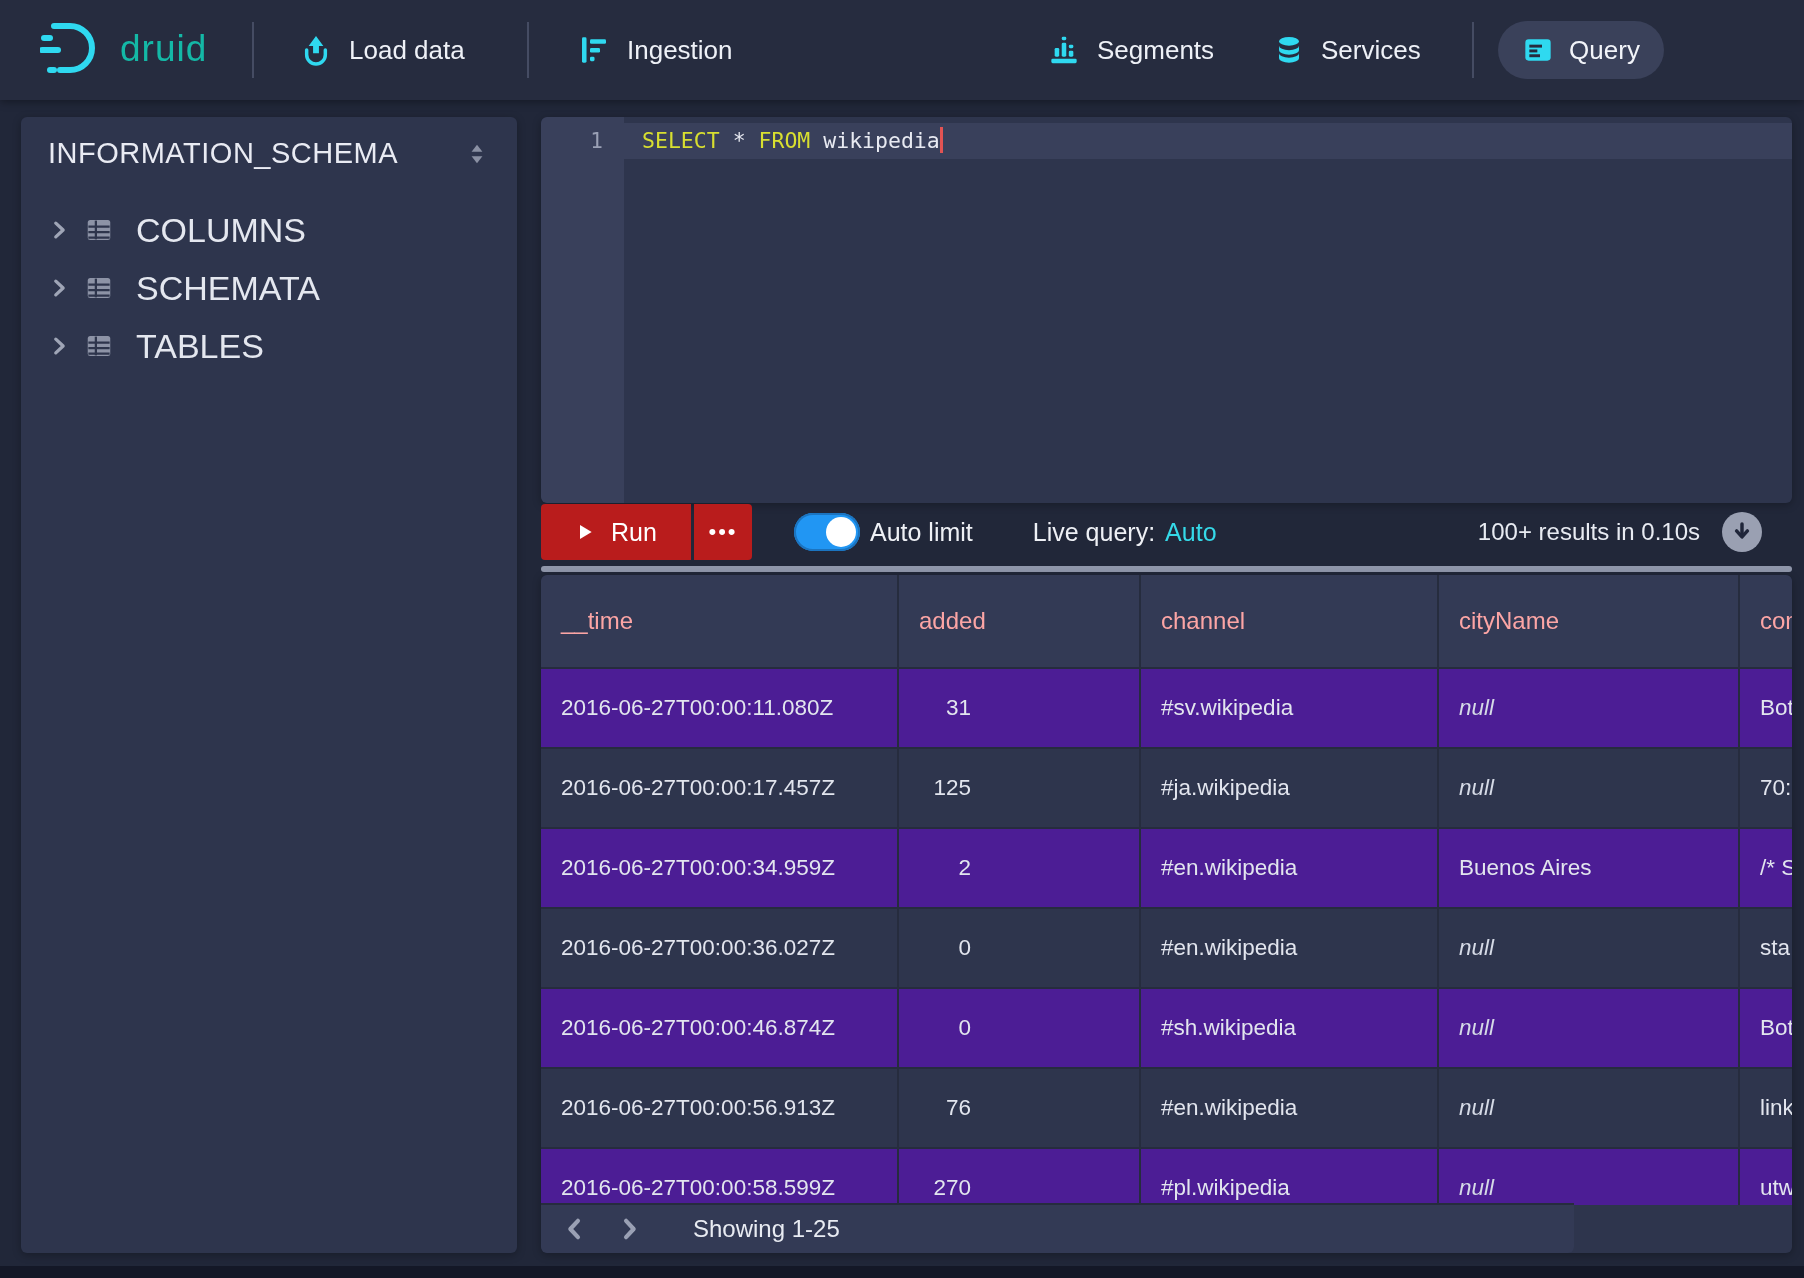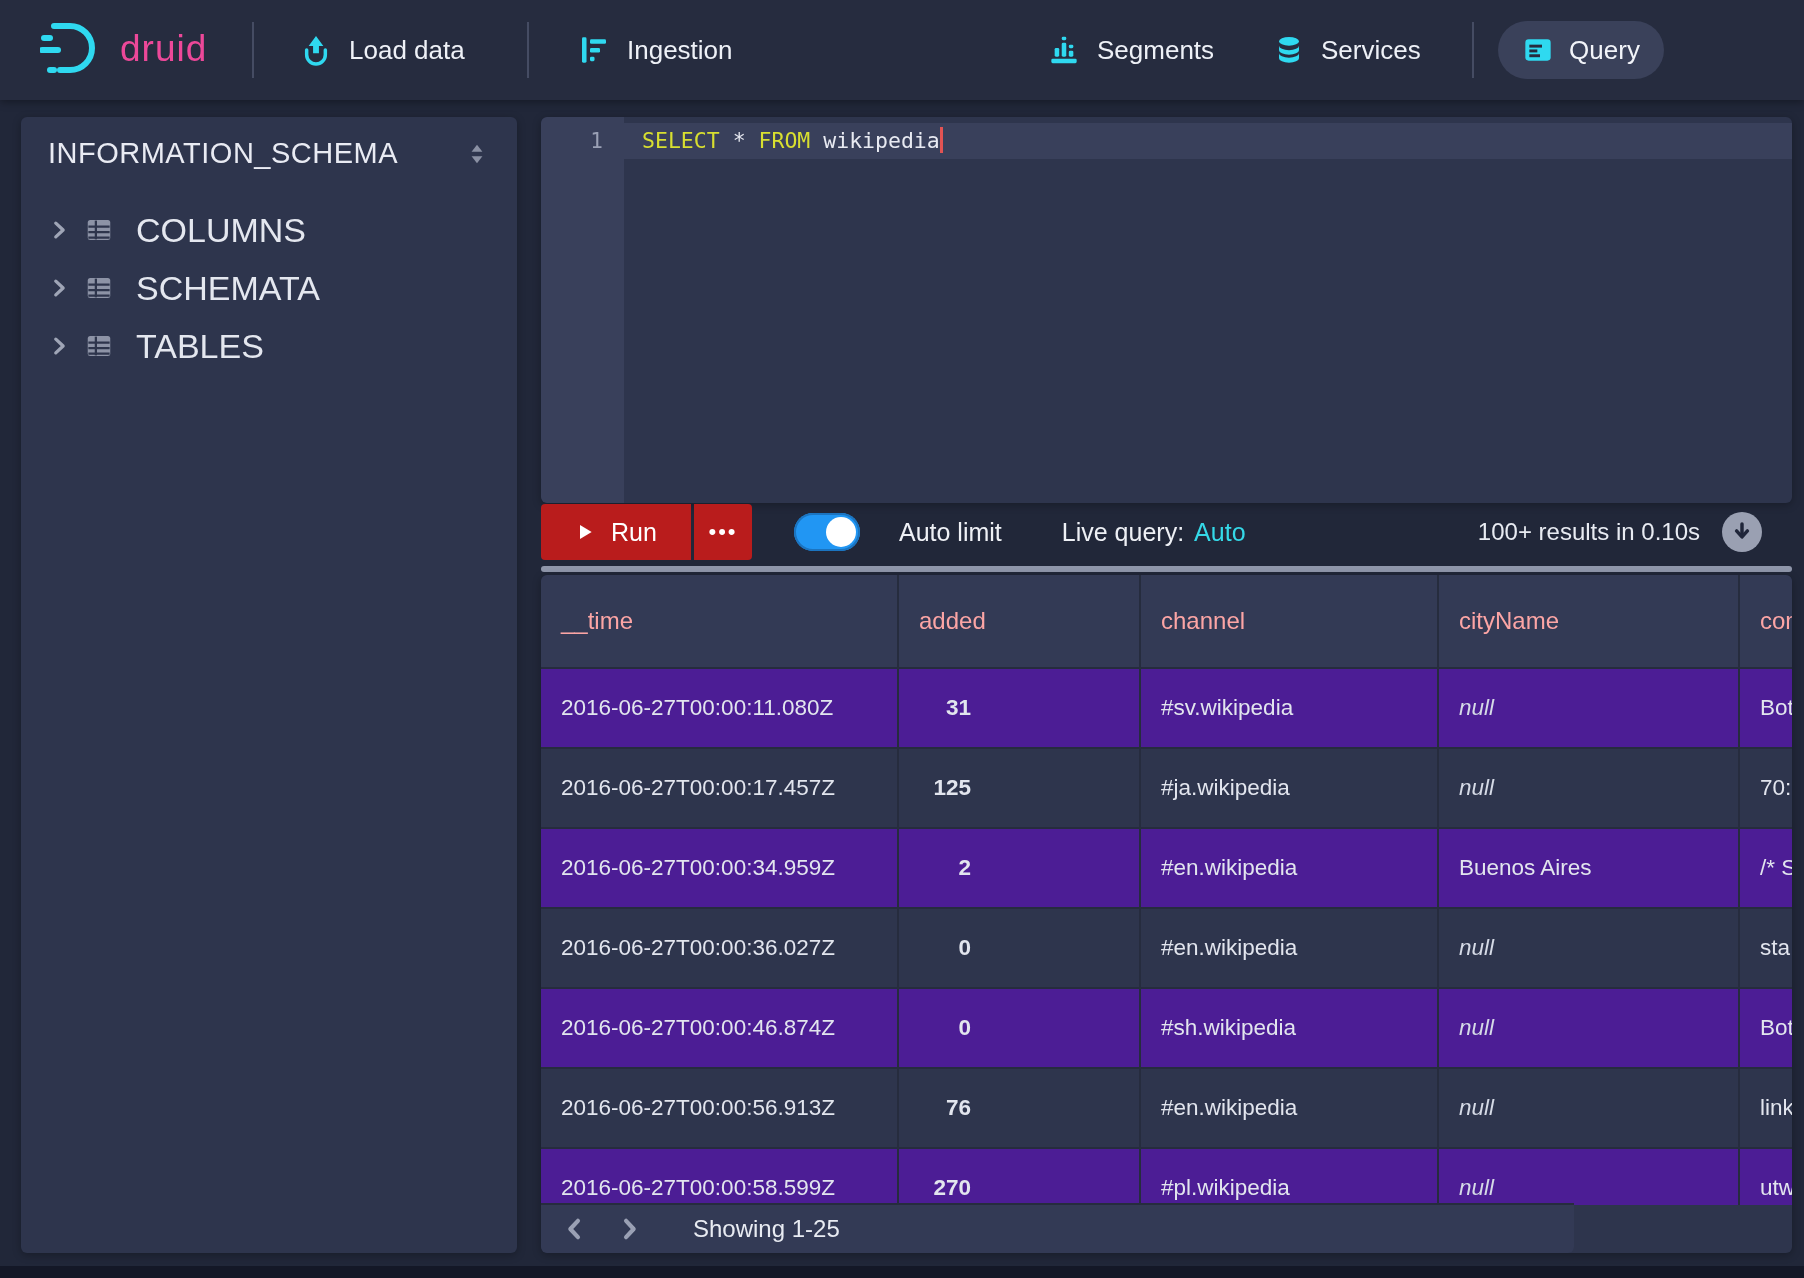--- a/index.html
+++ b/index.html
@@ -9,21 +9,21 @@
     font-family:"Liberation Sans",sans-serif;
     -webkit-font-smoothing:antialiased;
     color:#e6e9f1;
   }
   svg{display:block;}
 
   
   .navbar{position:absolute;left:0;top:0;width:1804px;height:100px;background:#262c3f;
           box-shadow:0 2px 8px rgba(0,0,0,.35);z-index:5;}
   .logo{position:absolute;left:40px;top:18px;display:flex;align-items:center;cursor:pointer;}
-  .logo-text{color:#ec4899;font-size:37px;font-weight:500;letter-spacing:1px;margin-left:16px;}
+  .logo-text{color:#14b8a6;font-size:37px;font-weight:500;letter-spacing:1px;margin-left:16px;}
   .nav-sep{position:absolute;top:22px;width:2px;height:56px;background:#454c63;}
   .nav-item{position:absolute;top:0;height:100px;display:flex;align-items:center;gap:17px;
             color:#eef1f7;font-size:26px;cursor:pointer;}
   .nav-pill{position:absolute;left:1498px;top:21px;width:166px;height:58px;border-radius:29px;
             background:#3a415a;display:flex;align-items:center;justify-content:center;gap:15px;
             color:#f2f4f9;font-size:26px;cursor:pointer;}
 
   
   .panel{position:absolute;background:#2e354d;border-radius:6px;box-shadow:0 2px 8px rgba(0,0,0,.28);}
 
@@ -50,21 +50,21 @@
 
   
   .runbar{position:absolute;left:541px;top:500px;width:1251px;height:64px;display:flex;align-items:center;}
   .btn{height:56px;background:#b91c1c;color:#fff;display:flex;align-items:center;justify-content:center;
        cursor:pointer;font-size:25px;}
   .btn-run{width:150px;border-radius:4px 0 0 4px;gap:16px;}
   .btn-more{width:58px;border-radius:0 4px 4px 0;margin-left:3px;font-size:22px;letter-spacing:2px;}
   .switch{width:66px;height:38px;border-radius:19px;background:#2196f3;position:relative;
           margin-left:42px;cursor:pointer;box-shadow:inset 0 0 0 2px #1b74c0;}
   .knob{position:absolute;right:4px;top:4px;width:30px;height:30px;border-radius:50%;background:#fff;}
-  .runbar-label{font-size:25px;color:#eef0f5;margin-left:39px;}
+  .runbar-label{font-size:25px;color:#eef0f5;margin-left:10px;}
   .live-query{margin-left:60px;}
   .live-auto{color:#35d9e8;cursor:pointer;}
   .results-summary{position:absolute;right:92px;font-size:24px;color:#e8ebf2;white-space:nowrap;}
   .dl{position:absolute;right:30px;width:40px;height:40px;border-radius:50%;background:#9aa0b2;
       display:flex;align-items:center;justify-content:center;cursor:pointer;}
   .hscroll{position:absolute;left:541px;top:566px;width:1251px;height:6px;border-radius:3px;
            background:#8f96aa;cursor:grab;}
 
   
   .results{left:541px;top:575px;width:1251px;height:678px;overflow:hidden;}
@@ -73,21 +73,21 @@
   .th{border-right:2px solid #262c3e;display:flex;align-items:center;padding-left:20px;
       font-size:24px;color:#fca5a5;cursor:pointer;overflow:hidden;white-space:nowrap;}
   .th:last-child{border-right:none;}
   .rows{position:absolute;left:0;top:92px;width:1251px;height:538px;overflow:hidden;}
   .drow{height:78px;border-top:2px solid #262c3e;cursor:pointer;}
   .drow.odd{background:#4c1d95;}
   .drow.even{background:#2e354d;}
   .td{border-right:2px solid #262c3e;display:flex;align-items:center;padding-left:20px;
       font-size:22.5px;color:#e2e5ee;overflow:hidden;white-space:nowrap;}
   .td:last-child{border-right:none;}
-  .td.num{justify-content:flex-end;padding-left:16px;padding-right:168px;font-weight:bold;}
+  .td.num{justify-content:flex-end;padding-left:16px;padding-right:168px;}
   .td .null-val{font-style:italic;color:#d5dae6;}
   .tfoot{position:absolute;left:0;bottom:0;width:1033px;height:48px;background:#333a55;
          border-top:2px solid #262c3e;border-radius:0 0 6px 6px;display:flex;align-items:center;}
   .pg-btn{width:44px;height:44px;display:flex;align-items:center;justify-content:center;cursor:pointer;}
   .showing{font-size:24px;color:#e8ebf2;margin-left:42px;}
 
   .bottom-strip{position:absolute;left:0;top:1266px;width:1804px;height:12px;background:#141827;}
 </style>
 </head>
 <body>

